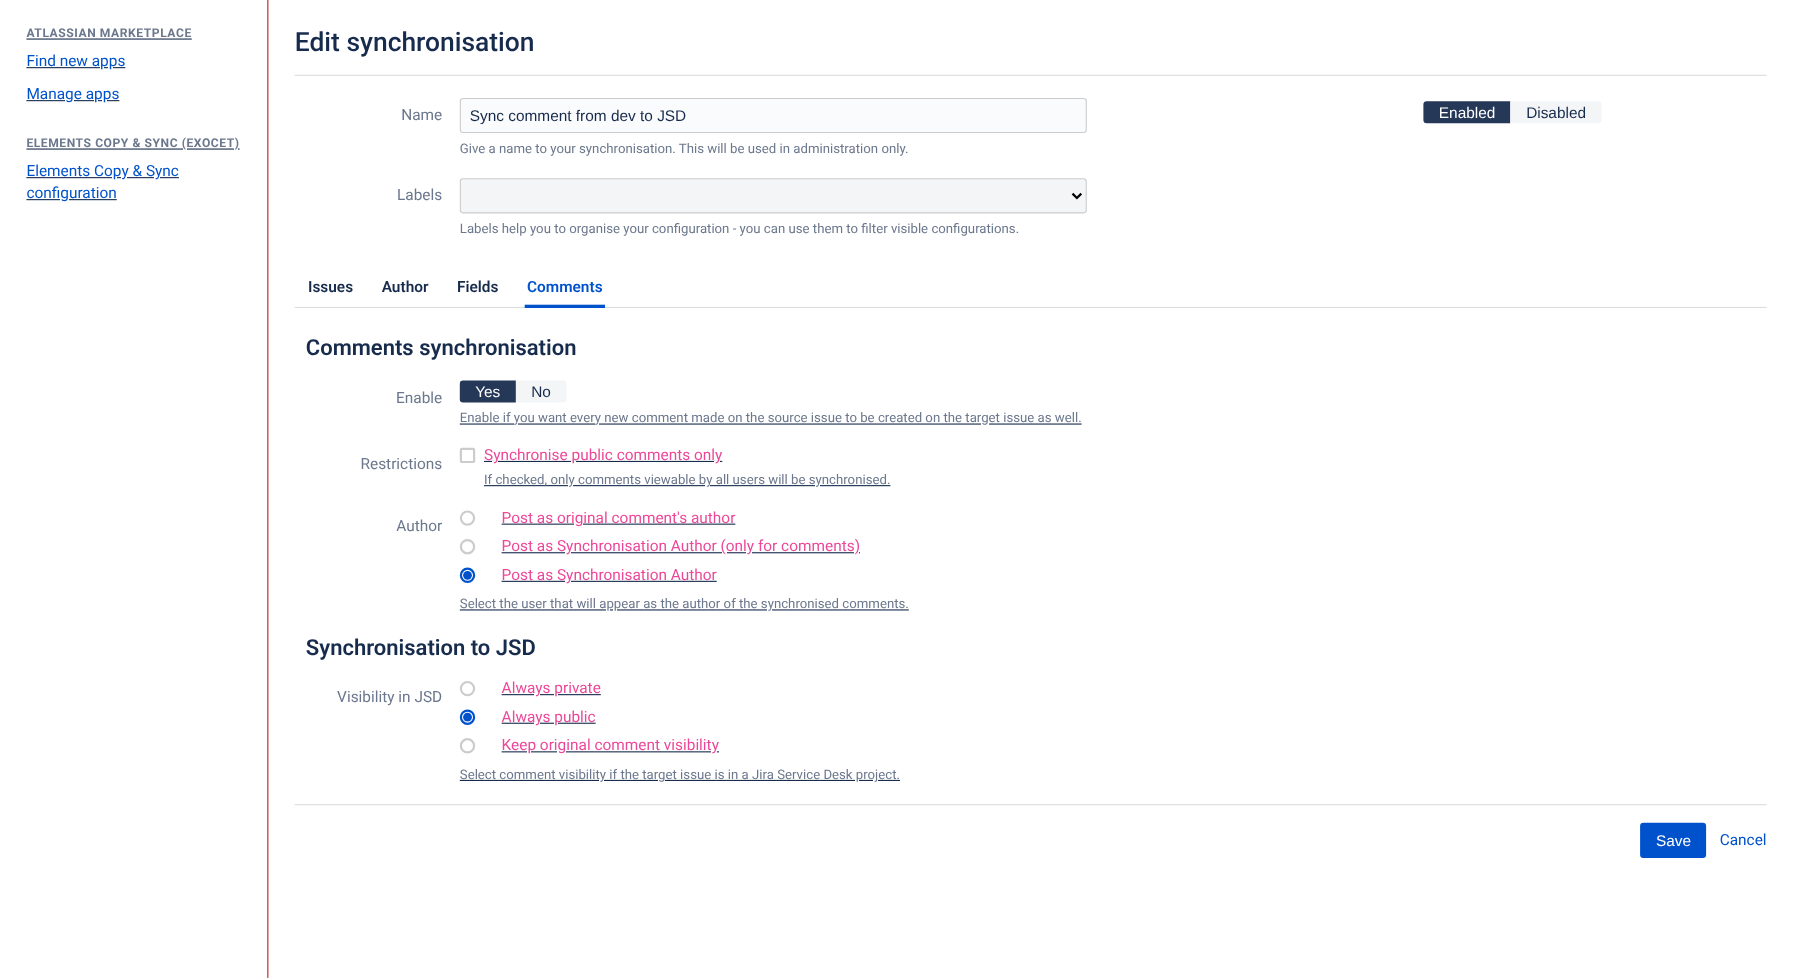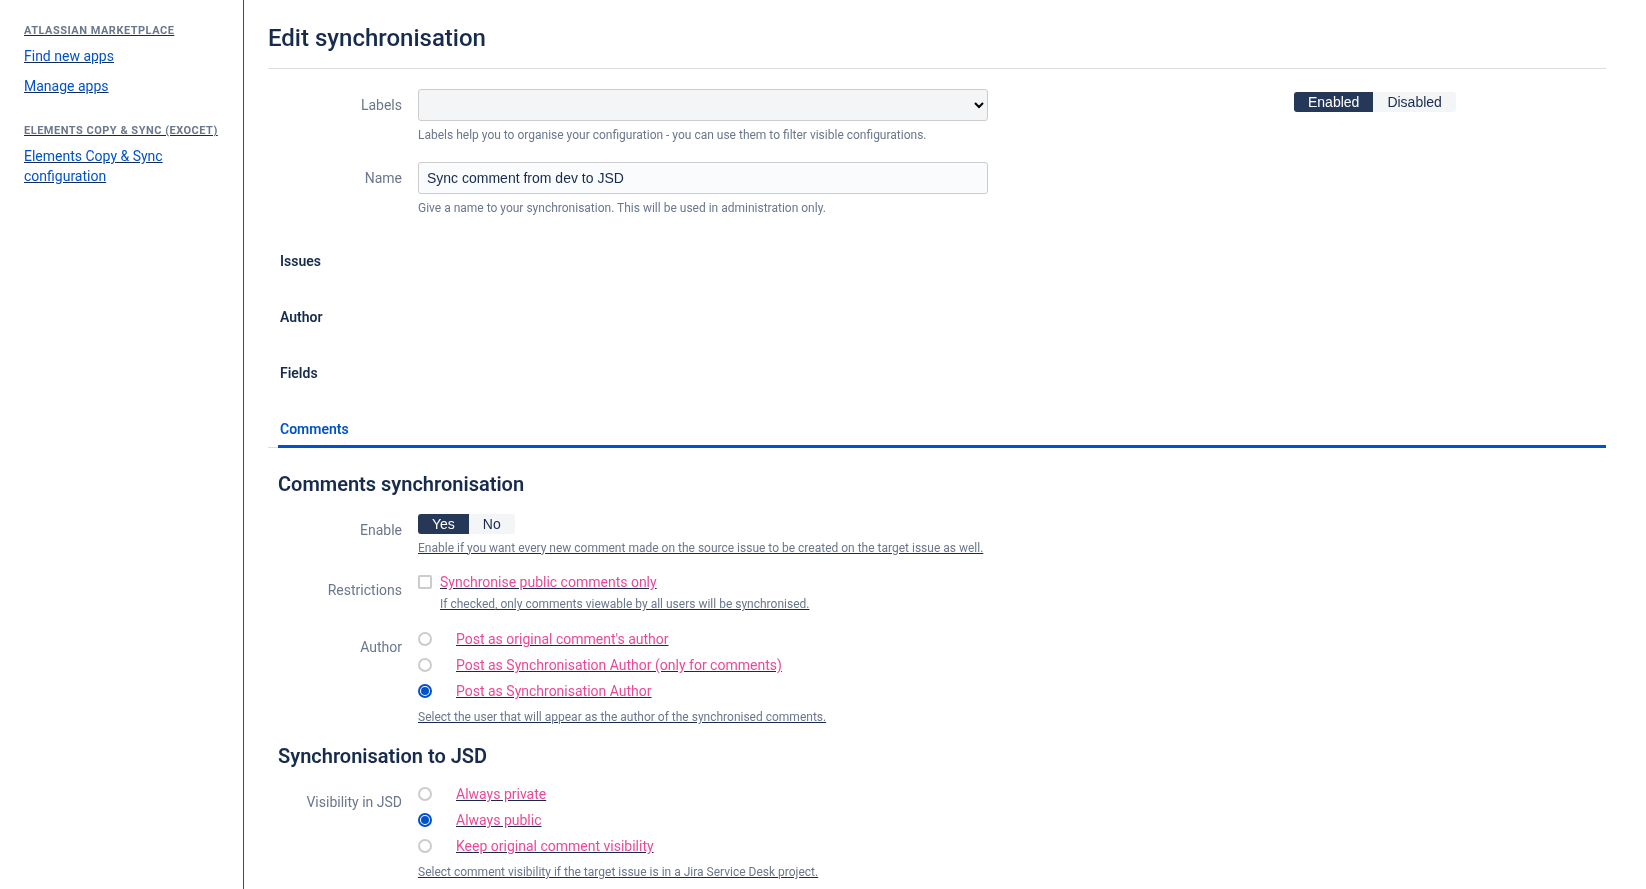--- a/index.html
+++ b/index.html
@@ -109,21 +109,20 @@
     left: 1050px;
     top: 92px;
   }
   .tabs {
     display: flex;
     gap: 22px;
     border-bottom: 1px solid #ddd;
     margin-top: 28px;
     margin-bottom: 24px;
     padding-left: 10px;
-    flex-direction: column;
   }
   .tab {
     padding: 8px 2px;
     font-size: 14px;
     color: #172B4D;
     font-weight: 600;
     cursor: pointer;
     border-bottom: 3px solid transparent;
     margin-bottom: -1px;
   }
@@ -227,32 +226,32 @@
   <main class="main">
     <h1 class="page-title">Edit synchronisation</h1>
     <hr class="hr">
 
     <div class="status-toggle toggle-group">
       <button class="toggle-btn active">Enabled</button>
       <button class="toggle-btn">Disabled</button>
     </div>
 
     <div class="form-row">
+      <div class="form-label">Name</div>
+      <div class="form-control-wrap">
+        <input type="text" class="text-input" value="Sync comment from dev to JSD" style="">
+        <div class="helper">Give a name to your synchronisation. This will be used in administration only.</div>
+      </div>
+    </div>
+
+    <div class="form-row">
       <div class="form-label">Labels</div>
       <div class="form-control-wrap">
         <select class="select-input"></select>
         <div class="helper">Labels help you to organise your configuration - you can use them to filter visible configurations.</div>
-      </div>
-    </div>
-
-    <div class="form-row">
-      <div class="form-label">Name</div>
-      <div class="form-control-wrap">
-        <input type="text" class="text-input" value="Sync comment from dev to JSD" style="">
-        <div class="helper">Give a name to your synchronisation. This will be used in administration only.</div>
       </div>
     </div>
 
     <div class="tabs">
       <div class="tab">Issues</div>
       <div class="tab">Author</div>
       <div class="tab">Fields</div>
       <div class="tab active">Comments</div>
     </div>
 

